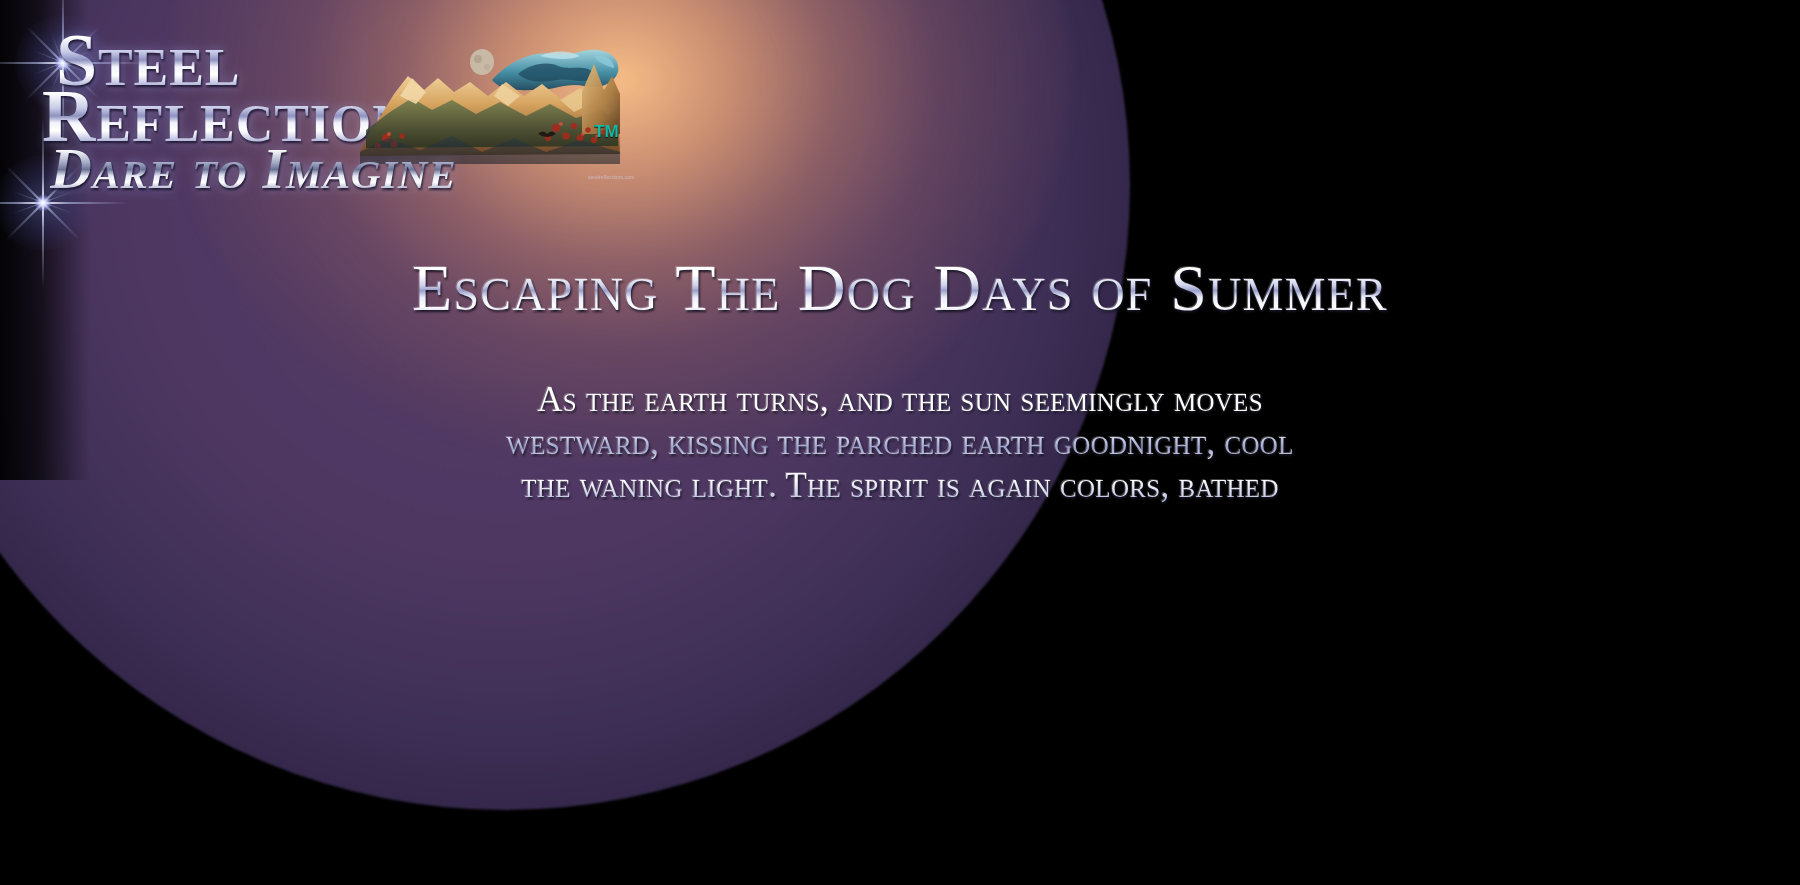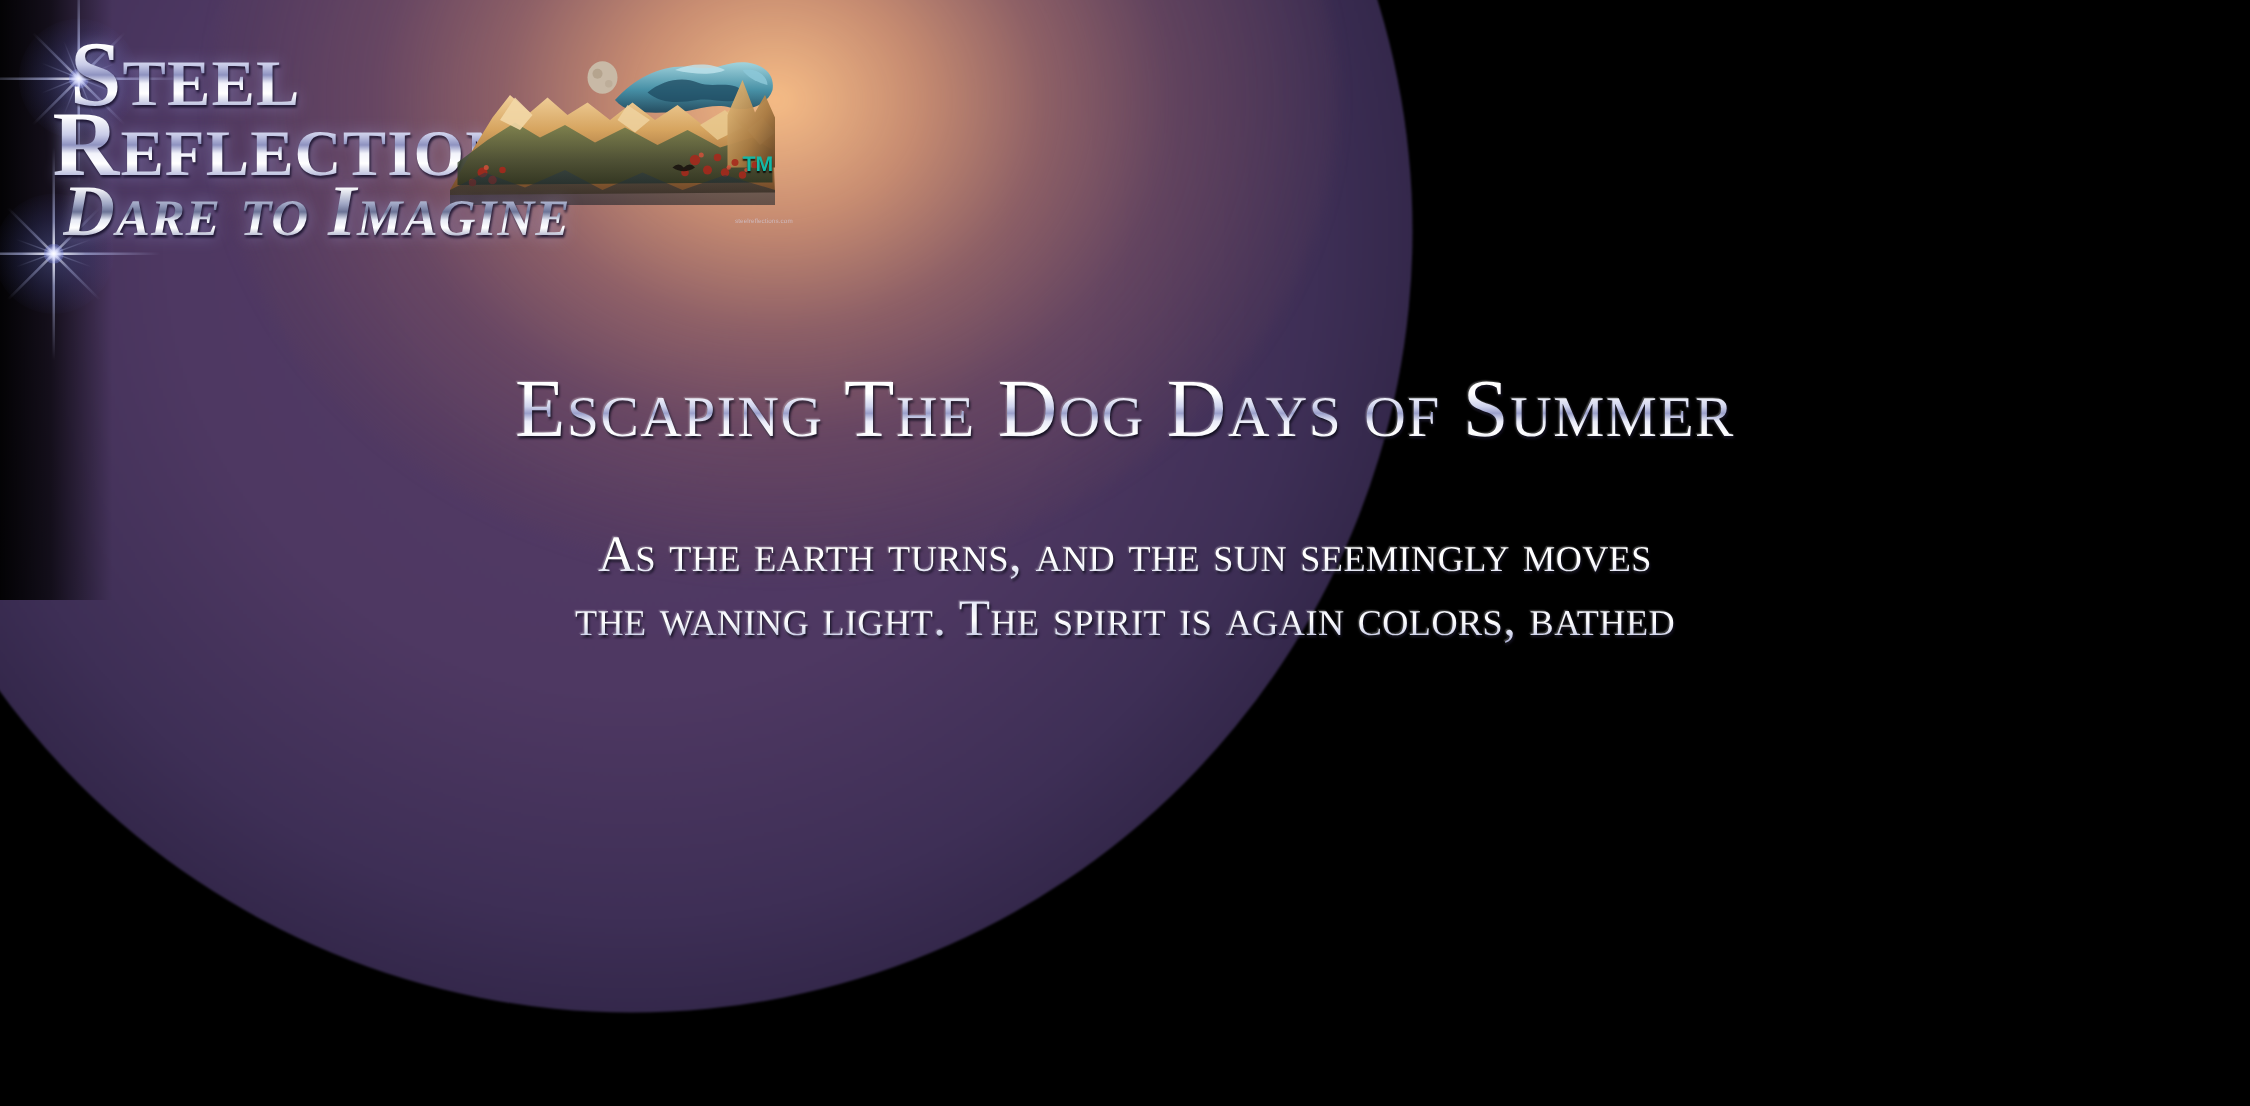--- a/index.html
+++ b/index.html
@@ -270,41 +270,40 @@
       #e9ebf8 64%,
       #ffffff 78%,
       #c3c7e4 92%,
       #8e93c2 100%);
     -webkit-background-clip: text;
     background-clip: text;
     color: transparent;
     -webkit-text-fill-color: transparent;
     filter: drop-shadow(1px 2px 1px rgba(10,8,24,0.9))
             drop-shadow(-1px -1px 0 rgba(255,255,255,0.25));
-    margin-top: 40px;
   }
 
   #headline {
     position: absolute;
     left: 0;
     top: 255px;
     width: 1800px;
     font-size: 66px;
     letter-spacing: 0.018em;
     white-space: nowrap;
     line-height: 1.0;
   }
 
   #body-copy {
     position: absolute;
     left: 50%;
     transform: translateX(-50%);
     top: 378px;
     width: 1520px;
-    font-size: 41px;
+    font-size: 35px;
     line-height: 1.235;
     letter-spacing: 0.008em;
   }
   #body-copy .bline {
     display: block;
     white-space: nowrap;
   }
 </style>
 </head>
 <body>
@@ -429,18 +428,19 @@
 
     <div class="logo-microtext">steelreflections.com</div>
   </div>
 
   <div class="content">
 
     <div class="chrome-text" id="headline">Escaping The Dog Days of Summer</div>
 
     <div class="chrome-text" id="body-copy">
       <span class="bline">As the earth turns, and the sun seemingly moves</span>
+      <span class="bline">westward, kissing the parched earth goodnight, cool</span>
       <span class="bline">the waning light. The spirit is again colors, bathed</span>
     </div>
 
   </div>
 
 </div>
 
 </body></html>

